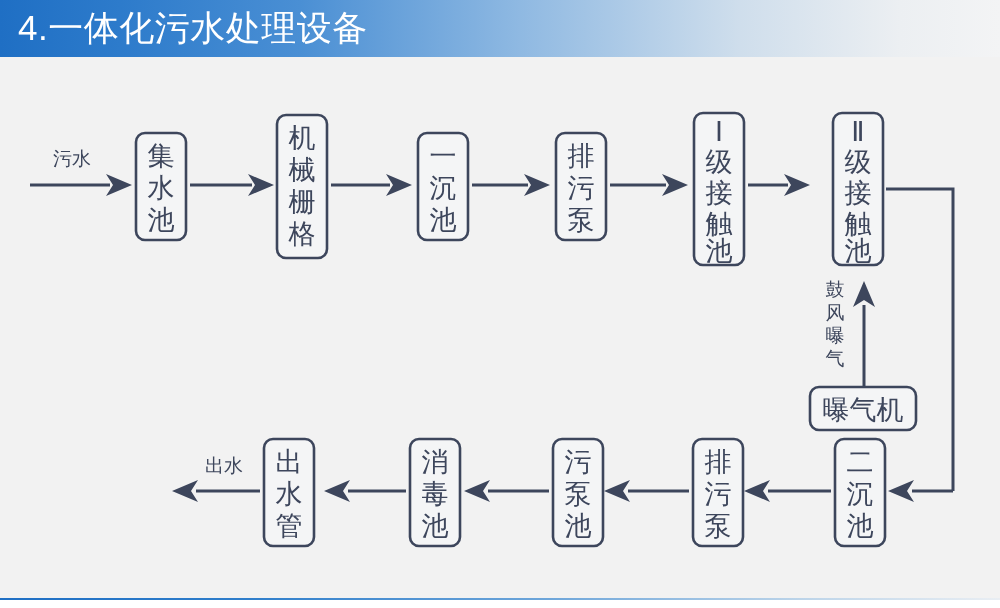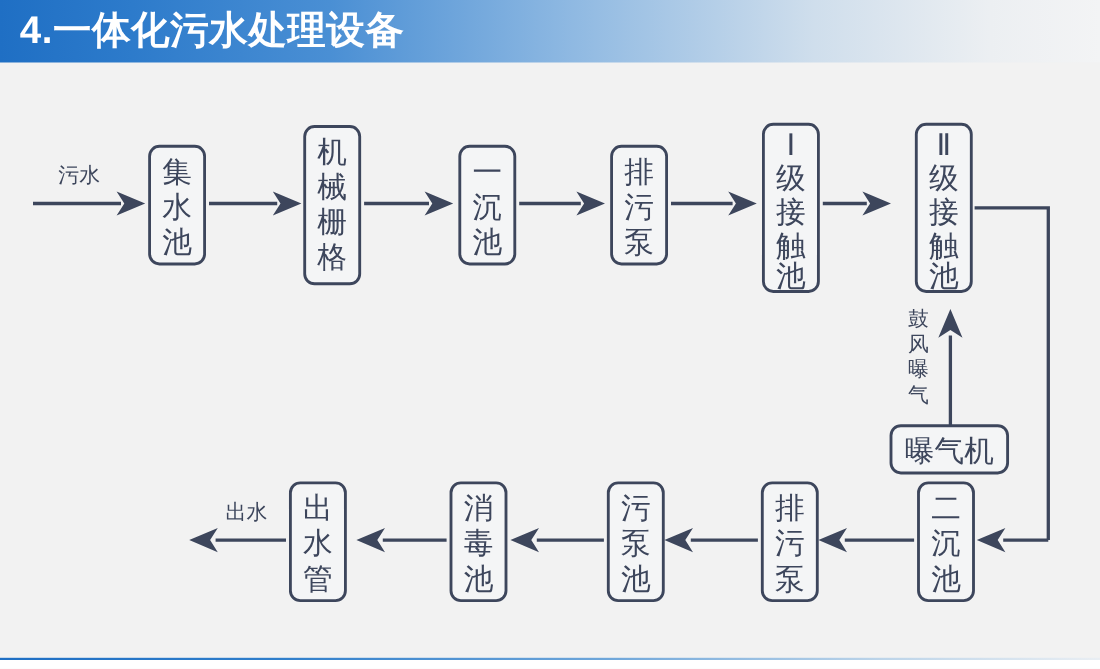--- a/index.html
+++ b/index.html
@@ -30,21 +30,21 @@
   }
   #header-title {
     position: absolute;
     left: 18px;
     top: 3px;
     font-size: 35px;
     line-height: 50px;
     color: #ffffff;
     letter-spacing: 0.5px;
     white-space: nowrap;
-    font-weight: bold;
+    font-weight: normal;
   }
   
   #canvas-wrap {
     position: absolute;
     left: 0; top: 57px;
     width: 1000px;
     height: 541px;
     background: #f2f2f2;
   }
   svg#diagram { display: block; }

